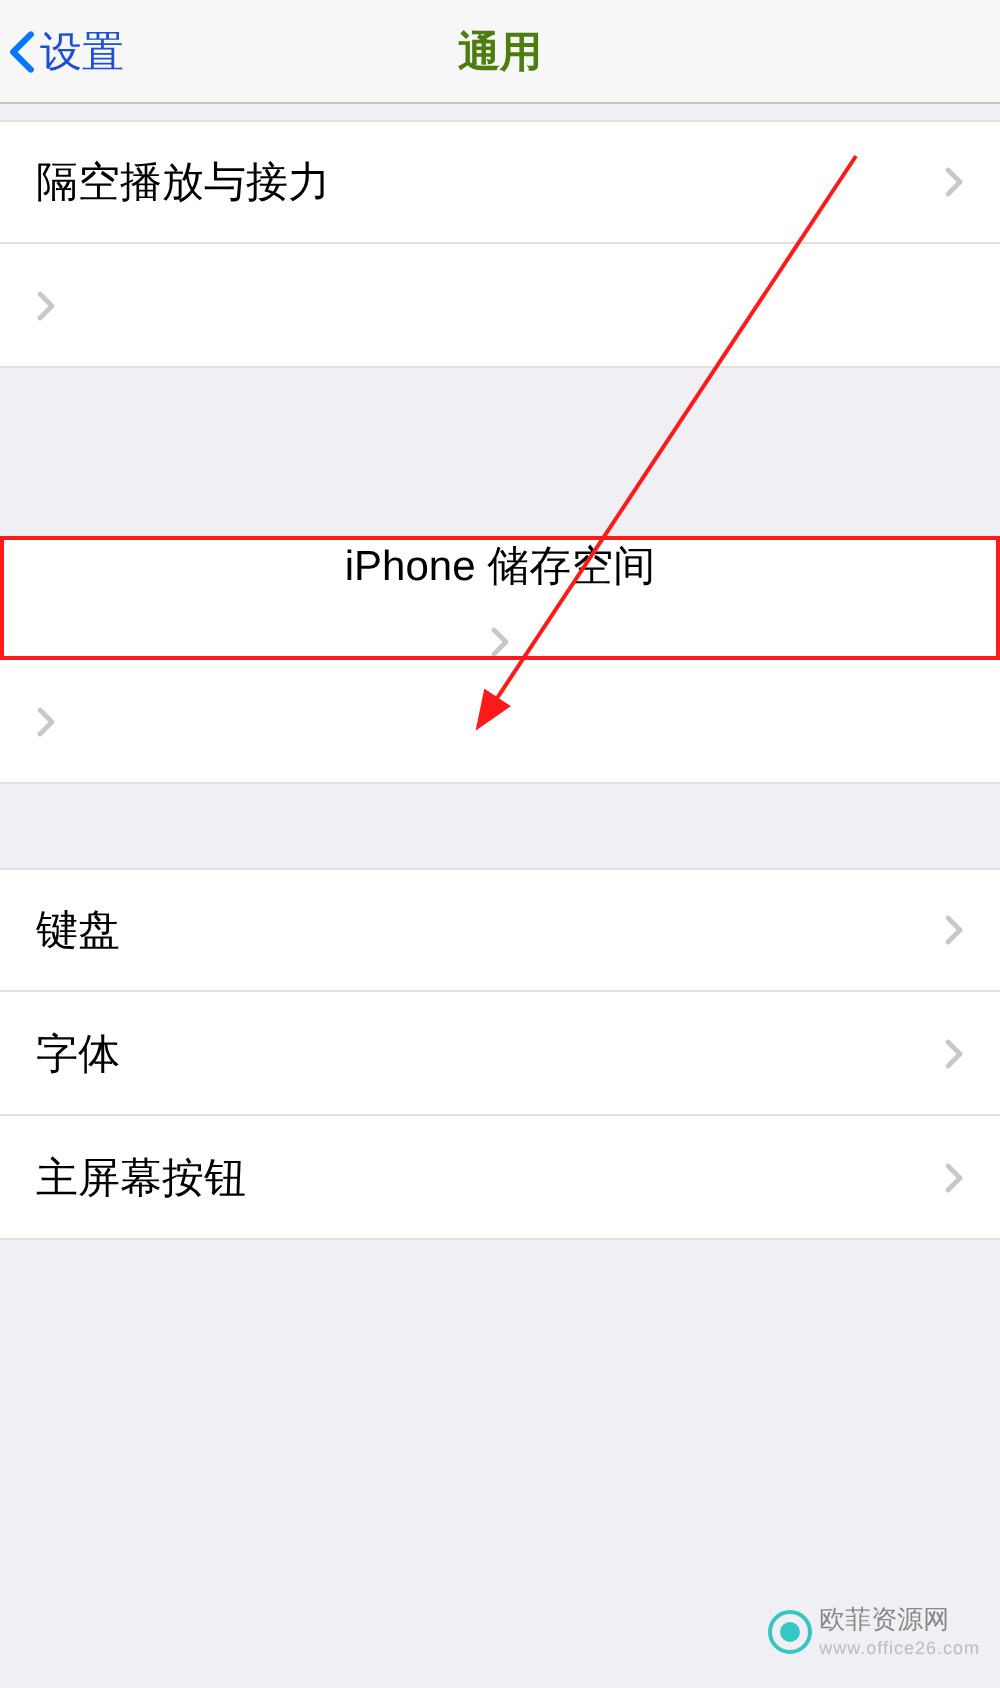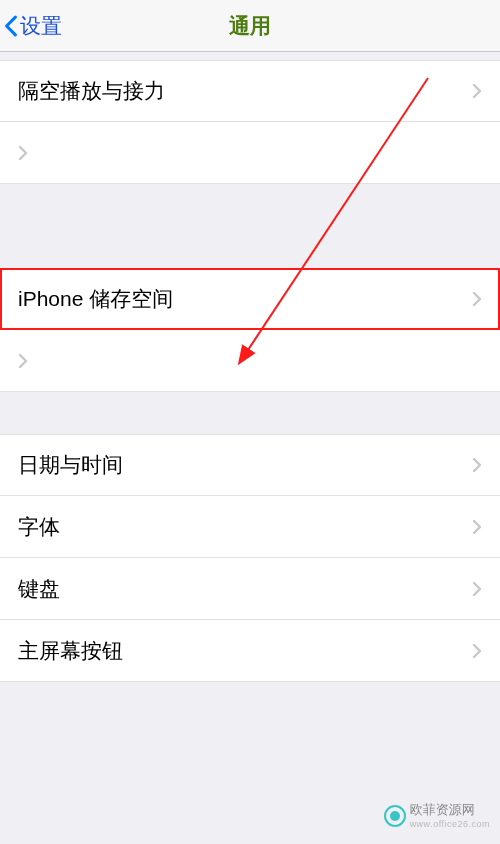--- a/index.html
+++ b/index.html
@@ -55,20 +55,21 @@
       flex-shrink: 0;
     }
     .gap {
       height: 42px;
       background: #efeff4;
     }
     .highlighted {
       outline: 2px solid #ff1a1a;
       outline-offset: -2px;
       z-index: 2;
+      flex-direction: column;
     }
     .arrow-svg {
       position: absolute;
       top: 70px;
       left: 230px;
       pointer-events: none;
       z-index: 5;
     }
     .watermark {
       position: absolute;
@@ -139,33 +140,27 @@
       </div>
       <div class="row">
         <svg class="chevron" width="10" height="16" viewBox="0 0 10 16">
           <polyline points="2,2 8,8 2,14" fill="none" stroke="#c7c7cc" stroke-width="2.4" stroke-linecap="round" stroke-linejoin="round"></polyline>
         </svg>
       </div>
     </div>
     <div class="gap"></div>
     <div class="group">
       <div class="row">
-        <span>日期与时间</span>
+        <span>键盘</span>
         <svg class="chevron" width="10" height="16" viewBox="0 0 10 16">
           <polyline points="2,2 8,8 2,14" fill="none" stroke="#c7c7cc" stroke-width="2.4" stroke-linecap="round" stroke-linejoin="round"></polyline>
         </svg>
       </div>
       <div class="row">
         <span>字体</span>
-        <svg class="chevron" width="10" height="16" viewBox="0 0 10 16">
-          <polyline points="2,2 8,8 2,14" fill="none" stroke="#c7c7cc" stroke-width="2.4" stroke-linecap="round" stroke-linejoin="round"></polyline>
-        </svg>
-      </div>
-      <div class="row">
-        <span>键盘</span>
         <svg class="chevron" width="10" height="16" viewBox="0 0 10 16">
           <polyline points="2,2 8,8 2,14" fill="none" stroke="#c7c7cc" stroke-width="2.4" stroke-linecap="round" stroke-linejoin="round"></polyline>
         </svg>
       </div>
       <div class="row">
         <span>主屏幕按钮</span>
         <svg class="chevron" width="10" height="16" viewBox="0 0 10 16">
           <polyline points="2,2 8,8 2,14" fill="none" stroke="#c7c7cc" stroke-width="2.4" stroke-linecap="round" stroke-linejoin="round"></polyline>
         </svg>
       </div>

